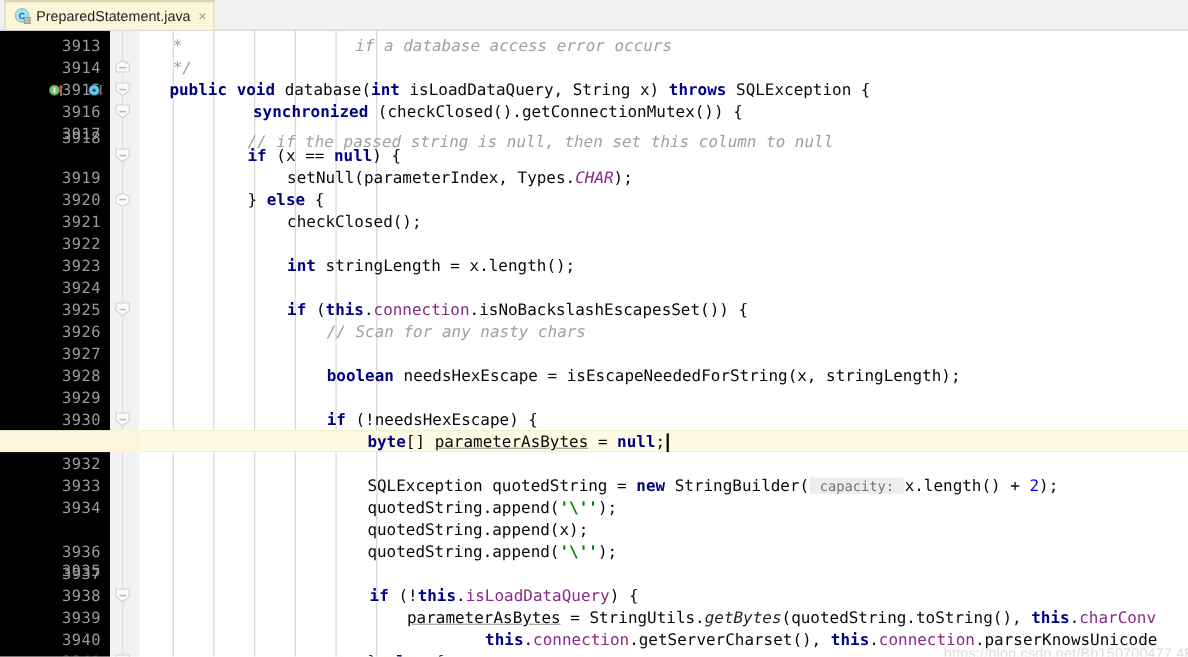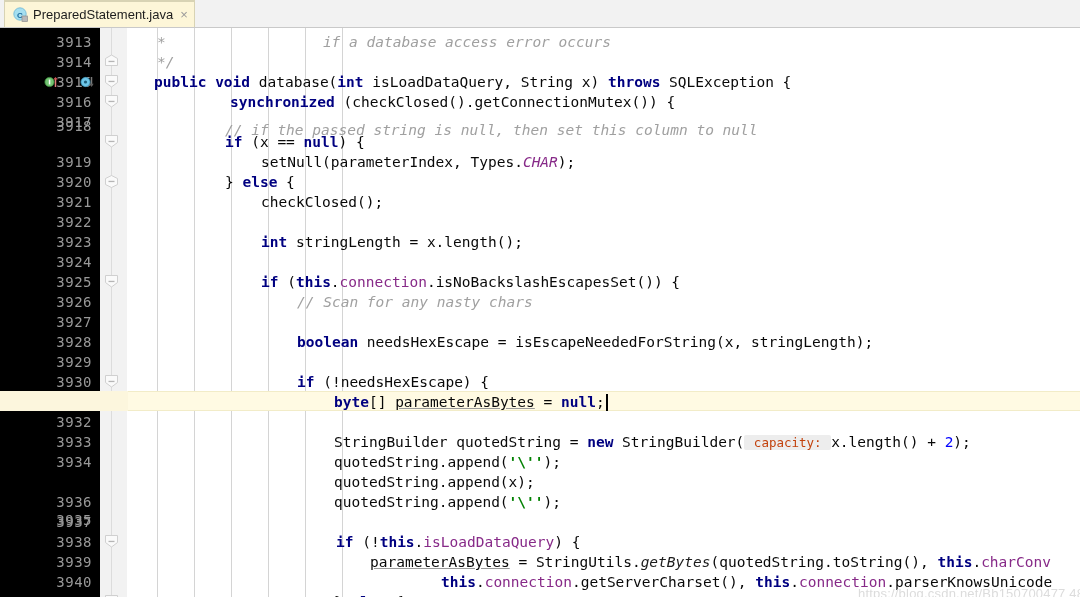--- a/index.html
+++ b/index.html
@@ -165,21 +165,21 @@
   .kw   { color: #000080; font-weight: bold; }
   .cm   { color: #a0a0a0; font-style: italic; }
   .str  { color: #008000; font-weight: bold; }
   .num  { color: #0000ff; }
   .fld  { color: #872a88; }
   .sfld { color: #872a88; font-style: italic; }
   .smth { color: #1d1d1d; font-style: italic; }
   .und  { text-decoration: underline; text-decoration-color: #9a9a9a; }
   .hint {
     background: #ededed;
-    color: #c2410c;
+    color: #737373;
     font-size: 12.5px;
     border-radius: 2px;
     padding: 0 2px;
   }
   #caret {
     position: absolute;
     width: 2px;
     height: 17px;
     background: #000000;
   }
@@ -322,21 +322,21 @@
         <div class="codeline" style="top: 104px; left: 97px;"><span class="kw">if</span><span> (x == </span><span class="kw">null</span><span>) {</span></div>
         <div class="codeline" style="top: 124px; left: 133px;"><span>setNull(parameterIndex, Types.</span><span class="sfld">CHAR</span><span>);</span></div>
         <div class="codeline" style="top: 144px; left: 97px;"><span>} </span><span class="kw">else</span><span> {</span></div>
         <div class="codeline" style="top: 164px; left: 133px;"><span>checkClosed();</span></div>
         <div class="codeline" style="top: 204px; left: 133px;"><span class="kw">int</span><span> stringLength = x.length();</span></div>
         <div class="codeline" style="top: 244px; left: 133px;"><span class="kw">if</span><span> (</span><span class="kw">this</span><span>.</span><span class="fld">connection</span><span>.isNoBackslashEscapesSet()) {</span></div>
         <div class="codeline" style="top: 264px; left: 169px;"><span class="cm">// Scan for any nasty chars</span></div>
         <div class="codeline" style="top: 304px; left: 169px;"><span class="kw">boolean</span><span> needsHexEscape = isEscapeNeededForString(x, stringLength);</span></div>
         <div class="codeline" style="top: 344px; left: 169px;"><span class="kw">if</span><span> (!needsHexEscape) {</span></div>
         <div class="codeline" style="top: 364px; left: 206px;"><span class="kw">byte</span><span>[] </span><span class="und">parameterAsBytes</span><span> = </span><span class="kw">null</span><span>;</span></div>
-        <div class="codeline" style="top: 404px; left: 206px;"><span>StringBuilder quotedString = </span><span class="kw">new</span><span> StringBuilder(</span><span class="hint"> capacity: </span><span>x.length() + </span><span class="num">2</span><span>);</span></div>
+        <div class="codeline" style="top: 404px; left: 206px;"><span>SQLException quotedString = </span><span class="kw">new</span><span> StringBuilder(</span><span class="hint"> capacity: </span><span>x.length() + </span><span class="num">2</span><span>);</span></div>
         <div class="codeline" style="top: 424px; left: 206px;"><span>quotedString.append(</span><span class="str">'\''</span><span>);</span></div>
         <div class="codeline" style="top: 444px; left: 206px;"><span>quotedString.append(x);</span></div>
         <div class="codeline" style="top: 464px; left: 206px;"><span>quotedString.append(</span><span class="str">'\''</span><span>);</span></div>
         <div class="codeline" style="top: 504px; left: 208px;"><span class="kw">if</span><span> (!</span><span class="kw">this</span><span>.</span><span class="fld">isLoadDataQuery</span><span>) {</span></div>
         <div class="codeline" style="top: 524px; left: 242px;"><span class="und">parameterAsBytes</span><span> = StringUtils.</span><span class="smth">getBytes</span><span>(quotedString.toString(), </span><span class="kw">this</span><span>.</span><span class="fld">charConv</span></div>
         <div class="codeline" style="top: 544px; left: 313px;"><span class="kw">this</span><span>.</span><span class="fld">connection</span><span>.getServerCharset(), </span><span class="kw">this</span><span>.</span><span class="fld">connection</span><span>.parserKnowsUnicode</span></div>
         <div class="codeline" style="top: 564px; left: 206px;"><span>} </span><span class="kw">else</span><span> {</span></div>
       </div>
     <div id="caret" style="left: 478.18px; top: 366px;"></div>
     <div id="watermark" style="left: 730px; top: 558px;">https://blog.csdn.net/Bb150700477 48</div>

